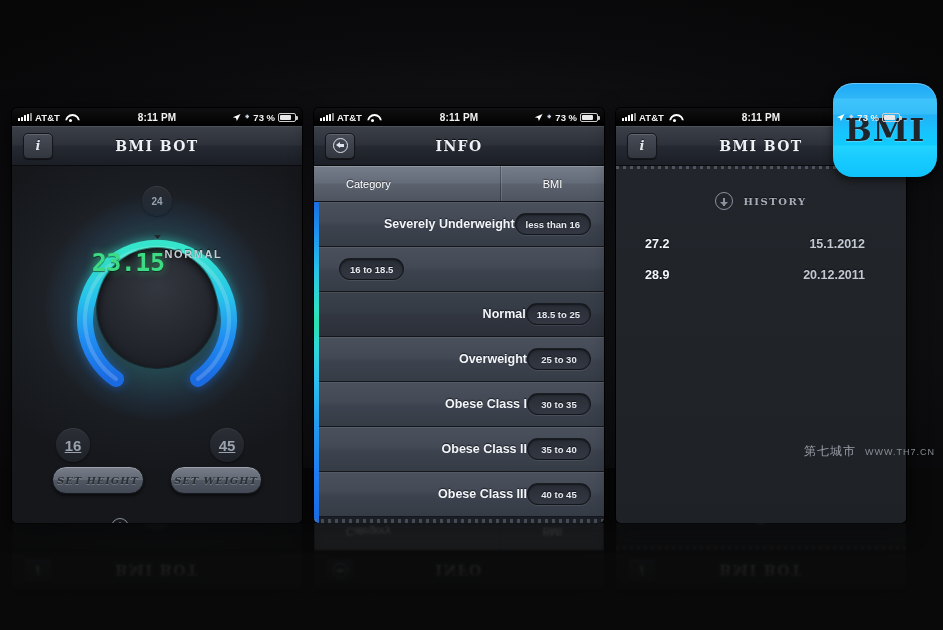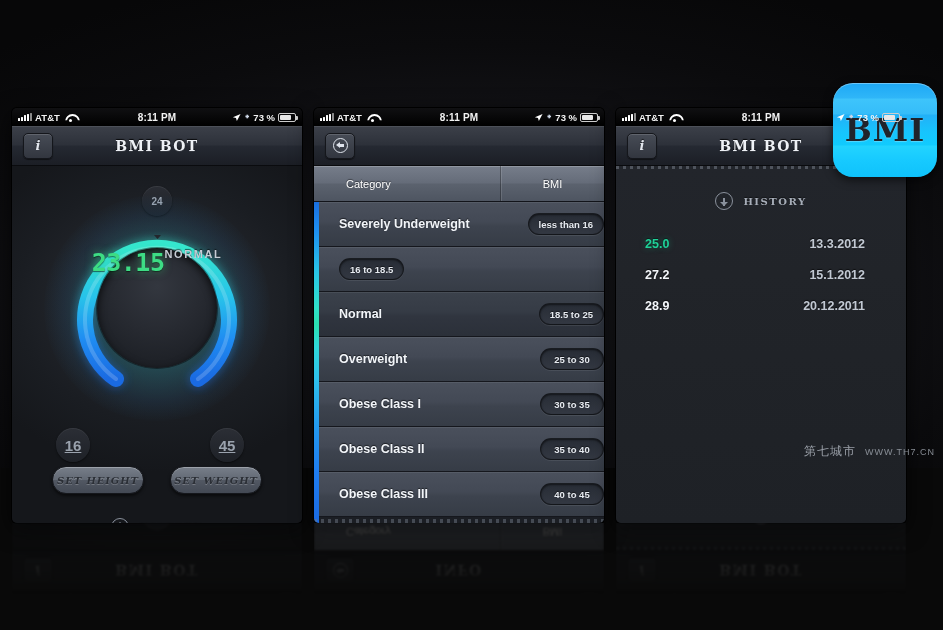--- a/index.html
+++ b/index.html
@@ -160,24 +160,24 @@
   .th{display:flex;align-items:center;font-size:11px;color:#fff;
     text-shadow:0 -1px 1px rgba(0,0,0,.5);}
   .th-cat{flex:0 0 187px;padding-left:32px;border-right:1px solid rgba(0,0,0,.3);
     box-shadow:1px 0 0 rgba(255,255,255,.12);}
   .th-bmi{flex:1;justify-content:center;}
   .rows{position:absolute;left:0;right:0;top:36px;bottom:0;overflow:hidden;}
   .strip{position:absolute;left:0;top:0;bottom:0;width:5px;
     background:linear-gradient(to bottom,#1a6fe0 0%,#1e8ff0 9%,#29c6e6 22%,#2fe0c8 33%,
       #2ae0b0 38%,#2fd9d9 45%,#2ec1ec 55%,#2399ef 70%,#1f7df0 84%,#1a6ae2 100%);
     z-index:4;}
-  .row{height:45px;display:flex;align-items:center;padding-left:25px;
+  .row{height:45px;display:flex;align-items:center;padding-left:25px;padding-right:13px;
     border-bottom:1px solid #15171d;
     background:linear-gradient(to bottom,#4a505c 0%,#434955 45%,#3d434e 55%,#363c46 100%);
-    box-shadow:inset 0 1px 0 rgba(255,255,255,.07);cursor:pointer;}
+    box-shadow:inset 0 1px 0 rgba(255,255,255,.07);cursor:pointer;text-align:right;}
   .row.sel{background:linear-gradient(to bottom,#3b414b 0%,#353b45 45%,#30353f 55%,#2b3039 100%);}
   .row-label{flex:1;font-size:12.5px;font-weight:bold;color:#f2f5f9;
     text-shadow:0 -1px 1px rgba(0,0,0,.6);}
   .row-pill{min-width:64px;height:22px;padding:0 10px;border-radius:11px;
     background:linear-gradient(to bottom,#272c35,#333842);
     border:1px solid rgba(0,0,0,.5);
     box-shadow:inset 0 1px 2px rgba(0,0,0,.55),0 1px 0 rgba(255,255,255,.08);
     display:flex;align-items:center;justify-content:center;
     font-size:9.5px;font-weight:bold;color:#e6eaf0;text-shadow:0 -1px 1px rgba(0,0,0,.6);}
   .bottom-stitch{position:absolute;left:0;right:0;bottom:0;height:4px;
@@ -322,20 +322,21 @@
         <span class="pct">73 %</span>
         <span class="batt">
             <i></i>
           </span>
       </div>
     </div>
     <div class="navbar">
       <div class="navbtn">
           <span class="backglyph"></span>
         </div>
+      <div class="navtitle">INFO</div>
     </div>
     <div class="screen2">
       <div class="thead">
         <div class="th th-cat">Category</div>
         <div class="th th-bmi">BMI</div>
       </div>
       <div class="rows">
         <div class="strip"></div>
         <div id="row-host">
             <div class="row">
@@ -405,24 +406,20 @@
     <div class="screen3">
       <div class="h3-stitch"></div>
       <div class="h3-head">
         <span class="circ-arrow">
           <i class="shaft"></i>
             <i class="head-dn"></i>
         </span>
         <span class="history-txt">HISTORY</span>
       </div>
       <div class="h3-list" id="hist-host">
-          <div class="h3-row">
-            <span class="h3-val hl">25.0</span>
-            <span class="h3-date">13.3.2012</span>
-          </div>
           <div class="h3-row">
             <span class="h3-val">27.2</span>
             <span class="h3-date">15.1.2012</span>
           </div>
           <div class="h3-row">
             <span class="h3-val">28.9</span>
             <span class="h3-date">20.12.2011</span>
           </div>
         </div>
 

